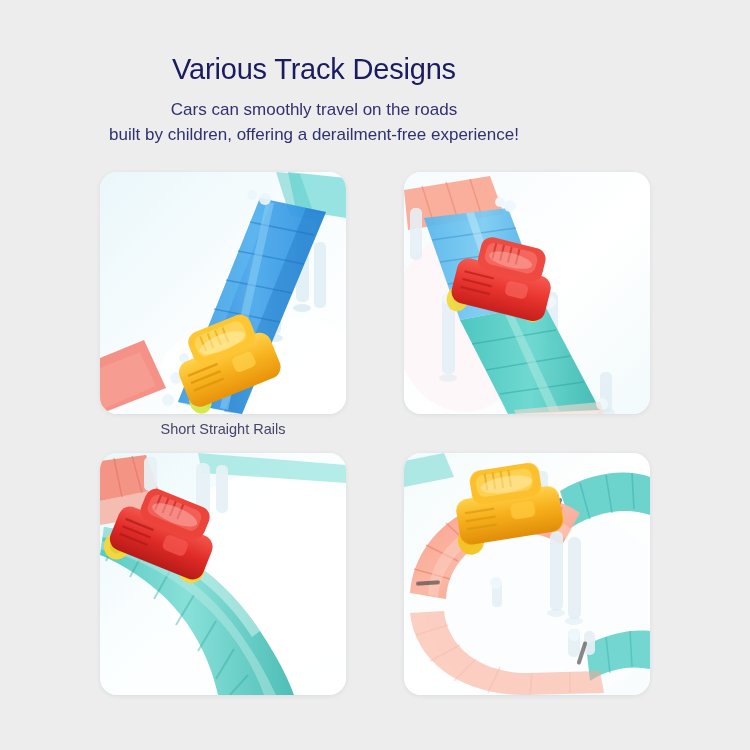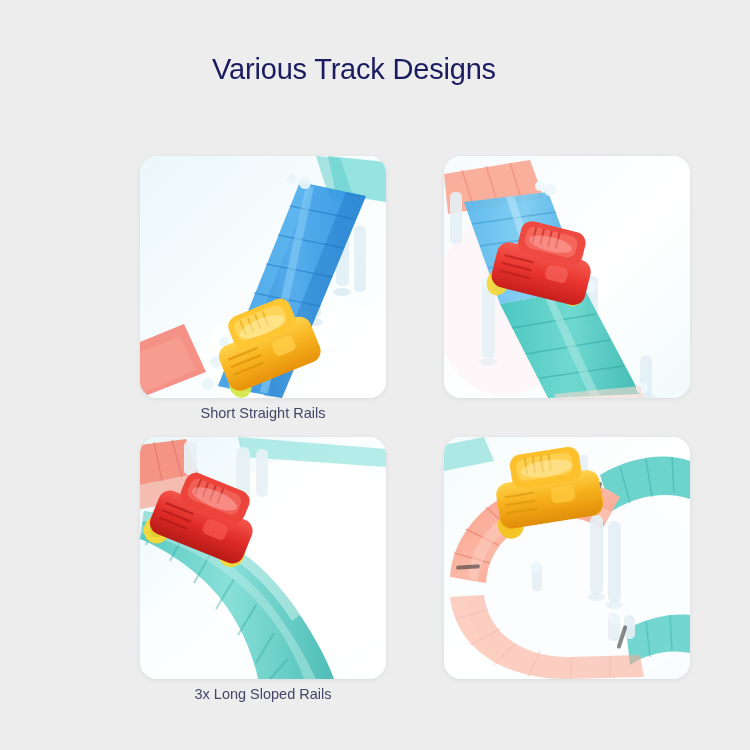--- a/index.html
+++ b/index.html
@@ -12,21 +12,20 @@
     background: #ededed;
     font-family: "Liberation Sans", sans-serif;
     overflow: hidden;
     position: relative;
   }
   .page {
     width: 628px;
     height: 750px;
     position: relative;
     box-sizing: border-box;
-    margin-left: 40px;
   }
 
   
   .header {
     padding-top: 54px;
     text-align: center;
   }
   .page-title {
     font-size: 29px;
     font-weight: 400;
@@ -42,21 +41,21 @@
     line-height: 1.45;
     margin: 0;
   }
   .subtitle-line {
     display: block;
   }
 
   
   .grid {
     position: absolute;
-    top: 156px;
+    top: 172px;
     left: 100px;
     width: 550px;
     display: grid;
     grid-template-columns: 246px 246px;
     column-gap: 58px;
     row-gap: 15px;
   }
   .tile {
     width: 246px;
   }
@@ -83,20 +82,24 @@
     white-space: nowrap;
   }
 </style>
 </head>
 <body>
 
 <div class="page">
 
   <div class="header">
     <h1 class="page-title">Various Track Designs</h1>
+    <p class="subtitle">
+      <span class="subtitle-line">Cars can smoothly travel on the roads</span>
+      <span class="subtitle-line">built by children, offering a derailment-free experience!</span>
+    </p>
   </div>
 
   <div class="grid">
 
     <div class="tile">
       <div class="photo">
         <svg viewBox="0 0 246 242" xmlns="http://www.w3.org/2000/svg">
           <defs>
             <linearGradient id="bg1" x1="0" y1="0" x2="1" y2="1">
               <stop offset="0" stop-color="#eaf7fb"></stop>
@@ -376,21 +379,20 @@
             <g stroke="#ab1815" stroke-width="2.2" opacity="0.65">
               <path d="M12 36 L42 36"></path>
               <path d="M12 44 L42 44"></path>
               <path d="M12 52 L42 52"></path>
             </g>
             <rect x="56" y="34" width="24" height="16" rx="5" fill="#f2544c" opacity="0.8"></rect>
             <ellipse cx="56" cy="14" rx="24" ry="8" fill="#ffc7c2" opacity="0.42"></ellipse>
           </g>
         </svg>
       </div>
-      <div class="caption">3x Long Sloped Rails</div>
     </div>
 
     <div class="tile">
       <div class="photo">
         <svg viewBox="0 0 246 242" xmlns="http://www.w3.org/2000/svg">
           <defs>
             <linearGradient id="bg4" x1="0" y1="0" x2="1" y2="1">
               <stop offset="0" stop-color="#f4fbfc"></stop>
               <stop offset="0.5" stop-color="#ffffff"></stop>
               <stop offset="1" stop-color="#f8fcfd"></stop>

